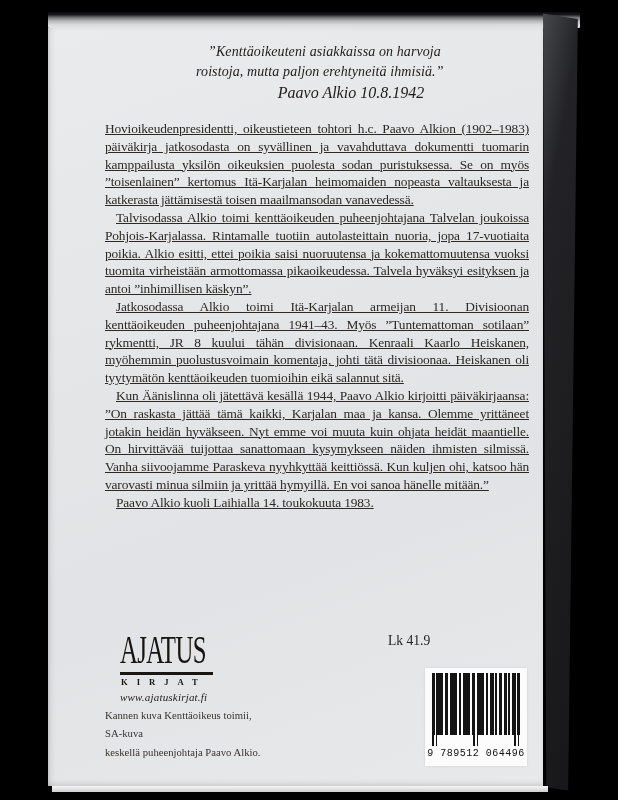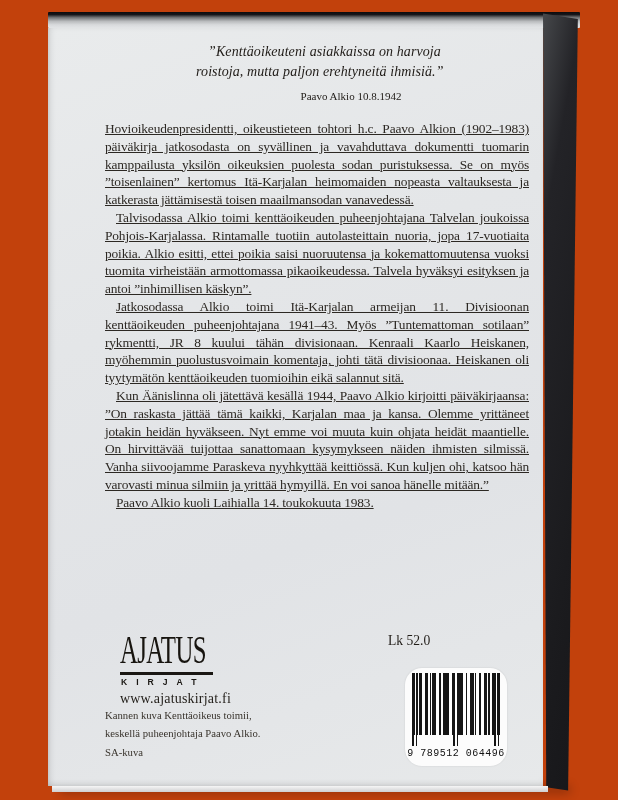--- a/index.html
+++ b/index.html
@@ -3,21 +3,21 @@
 <meta charset="utf-8">
 <style>
   html,body{margin:0;padding:0;}
   body{
     width:618px;height:800px;
     background:#ffffff;
     font-family:"Liberation Serif", serif;
     position:relative;
     overflow:hidden;
   }
-  .photo{position:absolute;inset:0;background:#c2410c;padding-left:36px;}
+  .photo{position:absolute;inset:0;background:#000000;padding-left:36px;}
   .book{position:absolute;left:46px;top:10px;width:566px;height:782px;}
 
   
   .top-edge{
     position:absolute;left:2px;top:2px;width:532px;height:16px;
     background:linear-gradient(180deg,#0b0b0d 0%,#16161a 16%,#6f7173 34%,#b9bbbd 58%,#d8dadc 80%,#e3e5e7 100%);
     border-radius:1px;
   }
 
   
@@ -45,21 +45,21 @@
     background:linear-gradient(180deg,#f6f6f6,#cfcfd0);
   }
 
   
   .quote-block{position:absolute;left:148px;top:14px;width:292px;}
   .quote{
     margin:0;font-style:italic;font-size:14px;line-height:19.5px;
     text-indent:12px;color:#1f1b17;letter-spacing:.1px;
   }
   .quote-attr{
-    margin:9px 0 0 0;font-size:11px;color:#1f1b17;
+    margin:3px 0 0 0;font-style:italic;font-size:16px;color:#1f1b17;
     text-align:center;padding-left:18px;
   }
 
   
   .body-text{position:absolute;left:57px;top:92px;width:424px;}
   .body-text p{
     margin:0;font-size:13.4px;line-height:17.8px;text-align:justify;
     letter-spacing:-0.15px;color:#2c2823;text-decoration:underline;
   }
   .body-text p + p{text-indent:11px;}
@@ -68,35 +68,35 @@
   .logo{position:absolute;left:72px;top:610px;width:120px;height:95px;}
   .logo-name{
     position:absolute;left:0;top:-9px;
     font-size:40px;line-height:40px;color:#17140f;
     transform:scale(0.62,1.02);transform-origin:0 0;
     letter-spacing:-1px;white-space:nowrap;
   }
   .logo-rule{position:absolute;left:0;top:34px;width:93px;height:2.6px;background:#1a1713;}
   .logo-sub{
     position:absolute;left:1px;top:38.5px;
-    font-family:Liberation Sans, sans-serif;font-weight:bold;
+    font-family:Liberation Serif, serif;font-weight:bold;
     font-size:8.6px;letter-spacing:9px;color:#1a1713;white-space:nowrap;
   }
-  .website{position:absolute;left:0;top:53px;font-size:14px;color:#211d18;letter-spacing:.2px;}
+  .website{position:absolute;left:0;top:53px;font-size:11px;color:#211d18;letter-spacing:.2px;font-style:italic;}
 
   
   .caption{position:absolute;left:57px;top:678px;font-size:10.7px;line-height:18.4px;color:#39342d;}
 
   
   .codes{position:absolute;left:340px;top:604px;font-size:13.6px;line-height:18.5px;color:#211d18;}
 
   
   .barcode{
-    position:absolute;left:357px;top:640px;width:102px;height:98px;
-    background:#fcfcfc;box-shadow:0 0 2px rgba(0,0,0,.12);border-radius:17px;
+    position:absolute;left:377px;top:640px;width:102px;height:98px;
+    background:#fcfcfc;box-shadow:0 0 2px rgba(0,0,0,.12);
   }
   .bars{
     position:absolute;left:7px;right:7px;top:5px;height:62px;
     background-image:
       repeating-linear-gradient(90deg,#141414 0 1.5px,transparent 1.5px 4px,#141414 4px 6.5px,transparent 6.5px 9px),
       repeating-linear-gradient(90deg,transparent 0 2px,#141414 2px 3px,transparent 3px 7px,#141414 7px 10px,transparent 10px 13px);
   }
   .guard{position:absolute;top:5px;width:1.6px;height:73px;background:#141414;}
   .g1{left:7px;} .g2{left:10.5px;} .g3{left:48px;} .g4{left:51.5px;} .g5{left:89px;} .g6{left:92.5px;}
   .barcode-digits{
@@ -130,26 +130,26 @@
 
       <div class="logo">
         <div class="logo-name">AJATUS</div>
         <div class="logo-rule"></div>
         <div class="logo-sub">KIRJAT</div>
         <div class="website">www.ajatuskirjat.fi</div>
       </div>
 
       <div class="caption">
         <div>Kannen kuva Kenttäoikeus toimii,</div>
+        <div>SA-kuva</div>
         <div>keskellä puheenjohtaja Paavo Alkio.</div>
-        <div>SA-kuva</div>
       </div>
 
       <div class="codes">
-        <div>Lk 52.0</div>
+        <div>Lk 41.9</div>
       </div>
 
       <div class="barcode">
         <div class="bars"></div>
         <div class="guard g1"></div>
         <div class="guard g2"></div>
         <div class="guard g3"></div>
         <div class="guard g4"></div>
         <div class="guard g5"></div>
         <div class="guard g6"></div>

